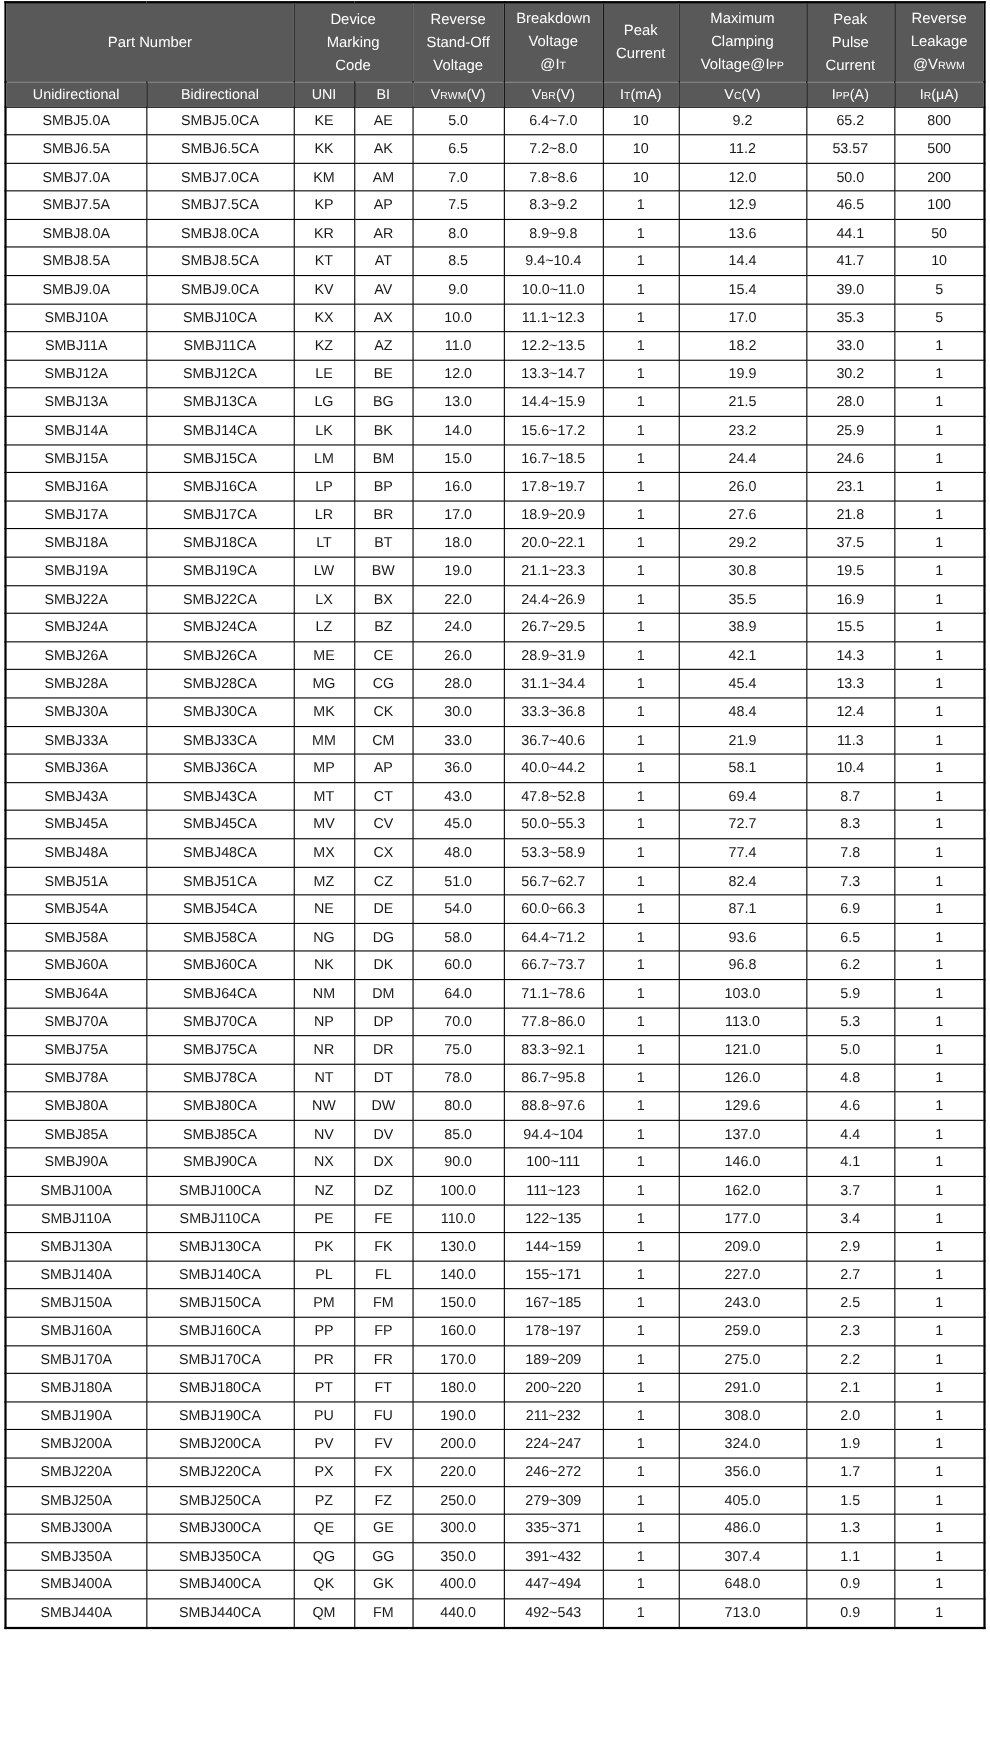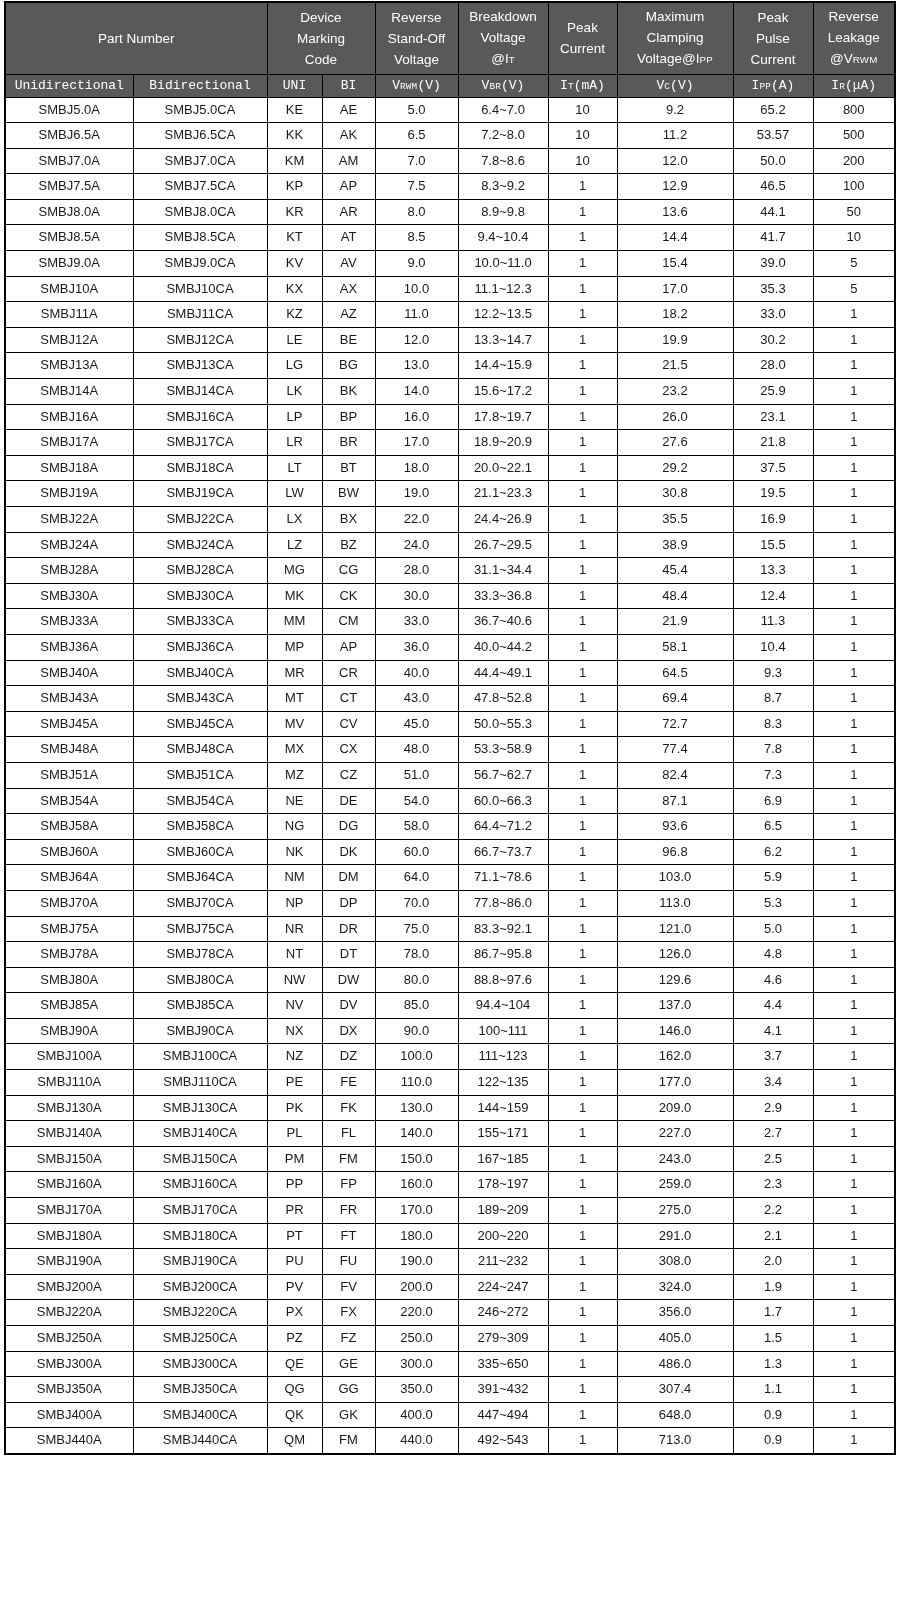--- a/index.html
+++ b/index.html
@@ -27,21 +27,21 @@
   }
   .spec-table thead th {
     background: #595959;
     color: #ffffff;
     font-weight: normal;
     font-size: 13.5px;
   }
   tr.group-row { height: 72px; }
   tr.group-row th .hline { line-height: 21px; }
   tr.sub-row { height: 23px; }
-  tr.sub-row th { font-size: 13px; font-family: Liberation Mono, monospace; }
+  tr.sub-row th { font-size: 13px; }
   .spec-table tbody td {
     height: 24.6px;
     line-height: 24.6px;
     font-size: 13px;
     color: #1a1a1a;
     background: #ffffff;
   }
   .subsc { font-size: 0.72em; letter-spacing: 0.2px; }
 </style>
 </head>
@@ -253,20 +253,32 @@
           <td>LK</td>
           <td>BK</td>
           <td>14.0</td>
           <td>15.6~17.2</td>
           <td>1</td>
           <td>23.2</td>
           <td>25.9</td>
           <td>1</td>
         </tr>
         <tr>
+          <td>SMBJ15A</td>
+          <td>SMBJ15CA</td>
+          <td>LM</td>
+          <td>BM</td>
+          <td>15.0</td>
+          <td>16.7~18.5</td>
+          <td>1</td>
+          <td>24.4</td>
+          <td>24.6</td>
+          <td>1</td>
+        </tr>
+        <tr>
           <td>SMBJ16A</td>
           <td>SMBJ16CA</td>
           <td>LP</td>
           <td>BP</td>
           <td>16.0</td>
           <td>17.8~19.7</td>
           <td>1</td>
           <td>26.0</td>
           <td>23.1</td>
           <td>1</td>
@@ -325,20 +337,32 @@
           <td>LZ</td>
           <td>BZ</td>
           <td>24.0</td>
           <td>26.7~29.5</td>
           <td>1</td>
           <td>38.9</td>
           <td>15.5</td>
           <td>1</td>
         </tr>
         <tr>
+          <td>SMBJ26A</td>
+          <td>SMBJ26CA</td>
+          <td>ME</td>
+          <td>CE</td>
+          <td>26.0</td>
+          <td>28.9~31.9</td>
+          <td>1</td>
+          <td>42.1</td>
+          <td>14.3</td>
+          <td>1</td>
+        </tr>
+        <tr>
           <td>SMBJ28A</td>
           <td>SMBJ28CA</td>
           <td>MG</td>
           <td>CG</td>
           <td>28.0</td>
           <td>31.1~34.4</td>
           <td>1</td>
           <td>45.4</td>
           <td>13.3</td>
           <td>1</td>
@@ -373,32 +397,20 @@
           <td>MP</td>
           <td>AP</td>
           <td>36.0</td>
           <td>40.0~44.2</td>
           <td>1</td>
           <td>58.1</td>
           <td>10.4</td>
           <td>1</td>
         </tr>
         <tr>
-          <td>SMBJ40A</td>
-          <td>SMBJ40CA</td>
-          <td>MR</td>
-          <td>CR</td>
-          <td>40.0</td>
-          <td>44.4~49.1</td>
-          <td>1</td>
-          <td>64.5</td>
-          <td>9.3</td>
-          <td>1</td>
-        </tr>
-        <tr>
           <td>SMBJ43A</td>
           <td>SMBJ43CA</td>
           <td>MT</td>
           <td>CT</td>
           <td>43.0</td>
           <td>47.8~52.8</td>
           <td>1</td>
           <td>69.4</td>
           <td>8.7</td>
           <td>1</td>
@@ -702,21 +714,21 @@
           <td>405.0</td>
           <td>1.5</td>
           <td>1</td>
         </tr>
         <tr>
           <td>SMBJ300A</td>
           <td>SMBJ300CA</td>
           <td>QE</td>
           <td>GE</td>
           <td>300.0</td>
-          <td>335~650</td>
+          <td>335~371</td>
           <td>1</td>
           <td>486.0</td>
           <td>1.3</td>
           <td>1</td>
         </tr>
         <tr>
           <td>SMBJ350A</td>
           <td>SMBJ350CA</td>
           <td>QG</td>
           <td>GG</td>

